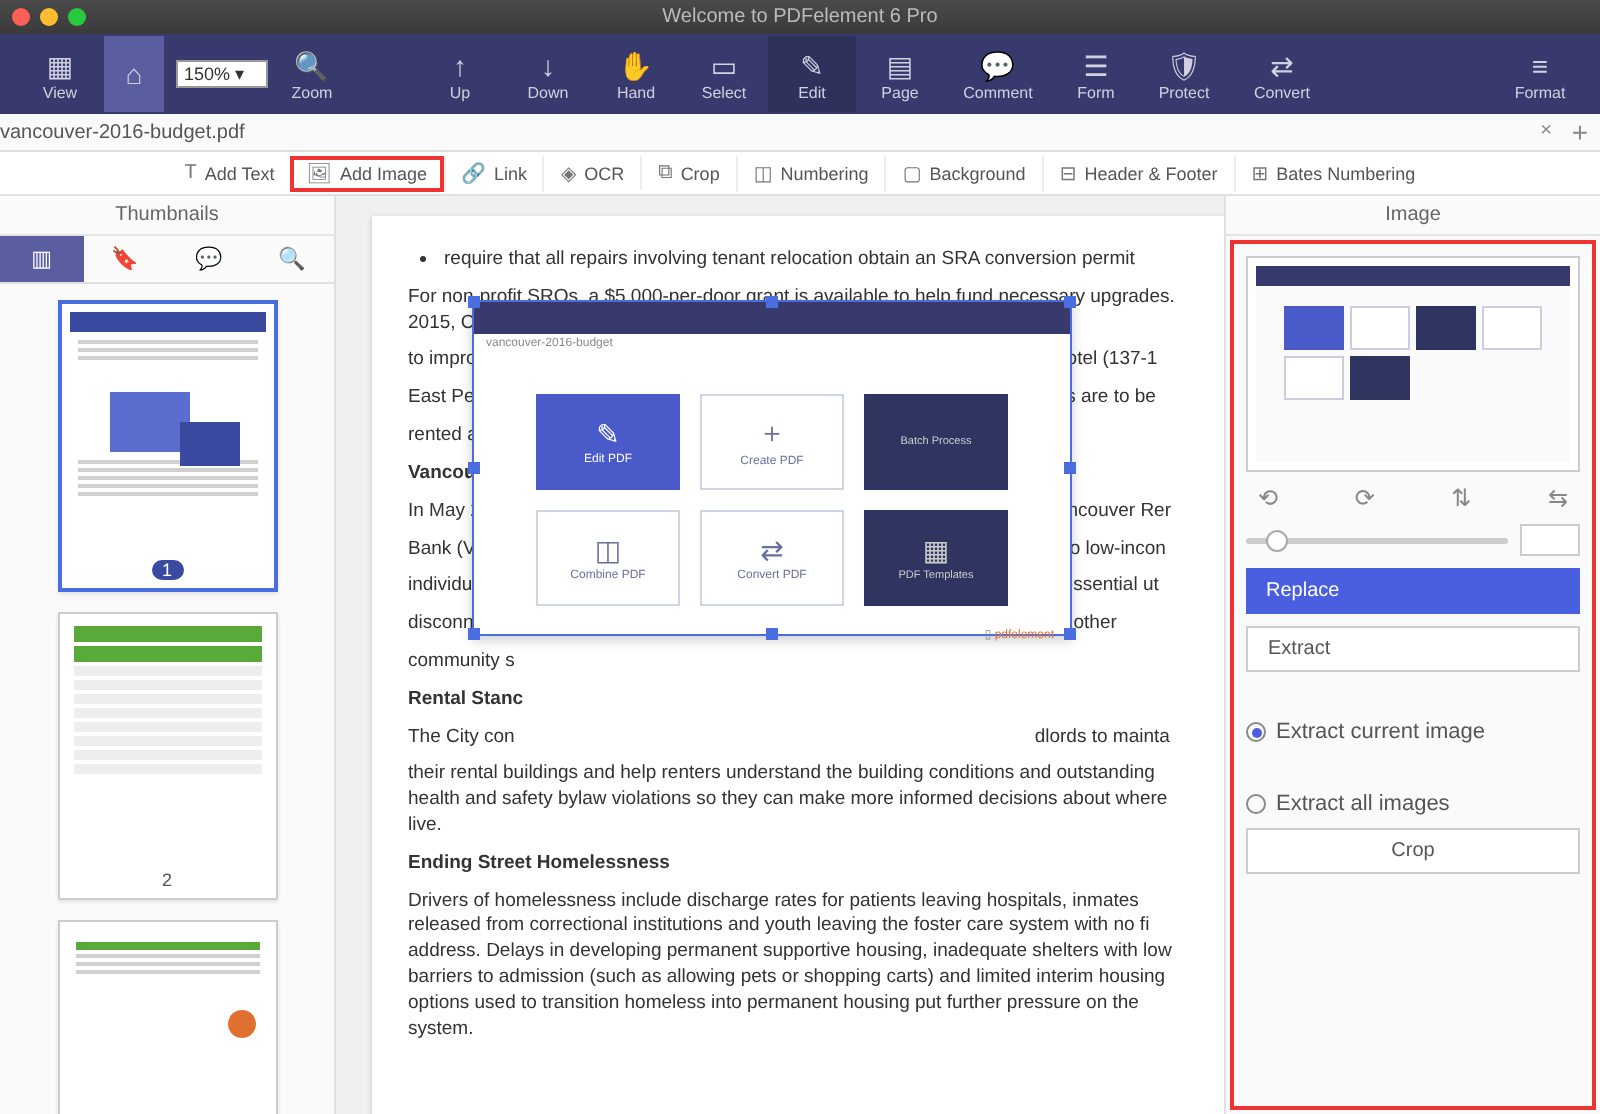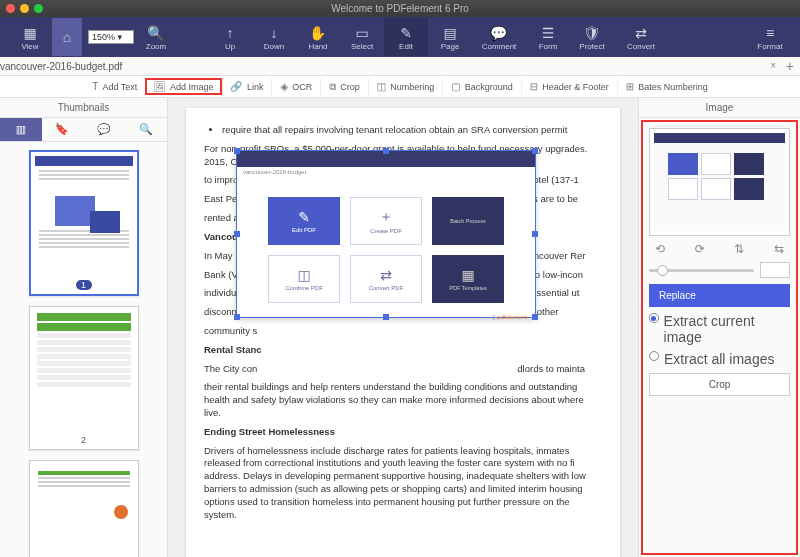--- a/index.html
+++ b/index.html
@@ -53,39 +53,39 @@
 .img-sel::before { left:-3px; top:-3px; }
 .img-sel::after { right:-3px; bottom:-3px; }
 .handle { position:absolute; width:6px; height:6px; background:#4a6ee0; }
 .dlg-bar { height: 16px; background: #383a6e; }
 .dlg-body { padding: 20px 30px 8px; display:flex; flex-wrap:wrap; gap:10px; justify-content:center; }
 .dlg-card { width:72px; height:48px; border:1px solid #d0d4e8; display:flex; flex-direction:column; align-items:center; justify-content:center; font-size:6px; color:#6a6fa0; background:#fff; }
 .dlg-card.blue { background:#4a5ac8; color:#fff; border-color:#4a5ac8; }
 .dlg-card.dark { background:#2f3560; color:#ccc; border-color:#2f3560; font-size:5.5px; }
 .dlg-card .ci { font-size:14px; margin-bottom:2px; }
 .dlg-foot { text-align:right; padding:2px 8px; font-size:6px; color:#e07030; }
-.right-panel { width: 162px; background: #fafafa; border-left: 1px solid #e0e0e0; display: flex; flex-direction: column; }
+.right-panel { width: 188px; background: #fafafa; border-left: 1px solid #e0e0e0; display: flex; flex-direction: column; }
 .right-title { text-align: center; padding: 4px; font-size: 10px; color: #666; border-bottom: 1px solid #e5e5e5; }
 .right-body { border: 2px solid #e33; margin: 2px; flex: 1; padding: 6px; display:flex; flex-direction:column; gap:6px; overflow:hidden; }
 .preview { height: 108px; border: 1px solid #ccc; background: #fff; padding:4px; }
 .pv-inner { height:100%; background:#fafafa; position:relative; }
 .pv-bar { height:10px; background:#383a6e; }
 .pv-grid { display:flex; flex-wrap:wrap; gap:3px; padding:10px 14px; }
 .pv-card { width:30px; height:22px; border:1px solid #ccd; background:#fff; }
 .pv-card.b { background:#4a5ac8; border-color:#4a5ac8; }
 .pv-card.d { background:#2f3560; border-color:#2f3560; }
 .transform-row { display:flex; justify-content:space-between; padding:0 6px; color:#888; font-size:12px; }
 .transform-row span { cursor:pointer; }
 .slider-row { display:flex; align-items:center; gap:6px; }
 .slider { flex:1; height:3px; background:#ccc; position:relative; border-radius:2px; }
 .slider-thumb { position:absolute; left:8%; top:-4px; width:11px; height:11px; background:#fff; border:1px solid #aaa; border-radius:50%; }
 .num-box { width:30px; height:16px; border:1px solid #ccc; background:#fff; }
 .btn-primary { background:#4a5ee0; color:#fff; padding:6px; text-align:left; font-size:10px; cursor:pointer; padding-left:10px; }
 .btn-sec { border:1px solid #ccc; background:#fff; padding:5px 10px; font-size:10px; cursor:pointer; color:#555; }
-.radio-row { display:flex; gap:5px; font-size:14px; color:#555; }
+.radio-row { display:flex; align-items:center; gap:5px; font-size:11px; color:#555;margin-top:18px; }
 .radio { width:10px; height:10px; border:1px solid #888; border-radius:50%; display:inline-flex; align-items:center; justify-content:center; }
 .radio.on::after { content:''; width:5px; height:5px; background:#4a5ee0; border-radius:50%; }
 .t2 .thumb-body { height:120px; }
 .t2-green { height:8px; background:#5aaa3a; margin:2px 3px; }
 .t2-row { height:5px; background:#eee; margin:2px 3px; }
 .t3 .thumb-body { height:90px; }
 .t3-or { width:14px; height:14px; background:#e07030; border-radius:50%; position:absolute; right:6px; top:40px; }
 </style>
 </head>
 <body>
@@ -343,20 +343,21 @@
         <span>⇅</span>
         <span>⇆</span>
       </div>
       <div class="slider-row">
         <div class="slider">
             <div class="slider-thumb"></div>
           </div>
         <div class="num-box"></div>
       </div>
       <div class="btn-primary">Replace</div>
+      <div class="btn-sec">Extract</div>
       <div class="radio-row">
           <span class="radio on"></span>
           <span>Extract current image</span>
         </div>
       <div class="radio-row">
           <span class="radio"></span>
           <span>Extract all images</span>
         </div>
       <div class="btn-sec" style="text-align:center">Crop</div>
     </div>

